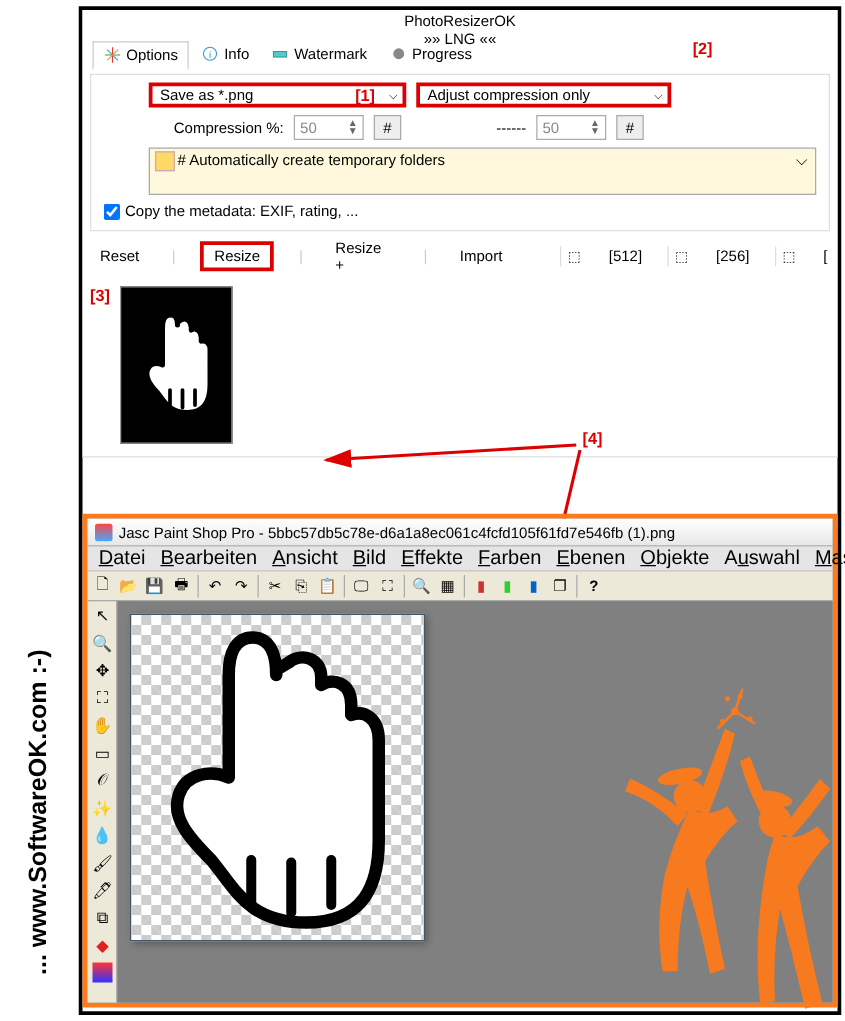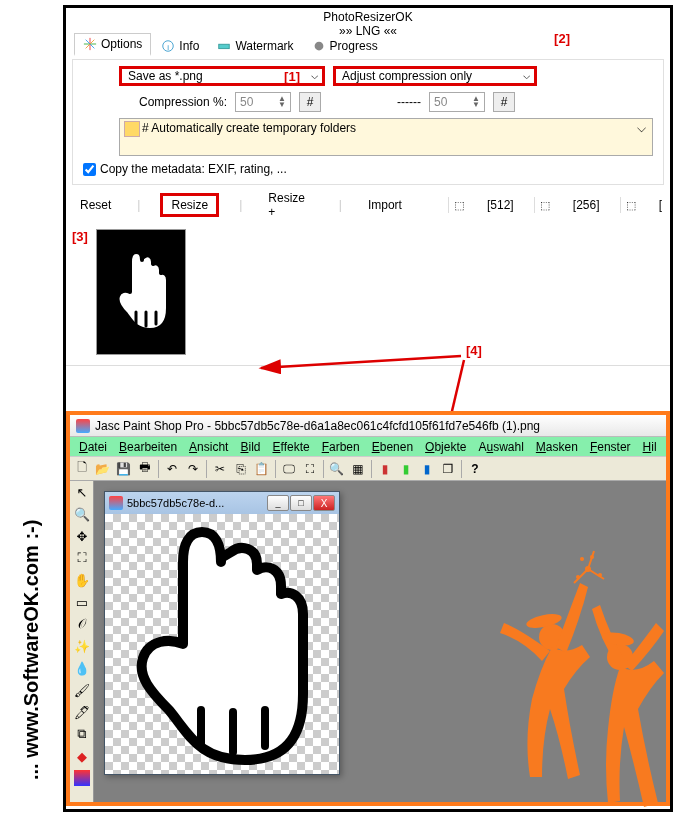--- a/index.html
+++ b/index.html
@@ -8,21 +8,21 @@
 .watermark { position: absolute; left: 20px; top: 780px; transform: rotate(-90deg); transform-origin: left top; font-size: 20px; font-weight: bold; font-family: Verdana, sans-serif; }
 
 
 .win1 { position: absolute; left: 0; top: 0; width: 100%; background: #fff; border-bottom: 1px solid #ddd; }
 .titlebar1 { display: flex; align-items: center; padding: 4px 8px; height: 28px; }
 .titlebar1 .title { flex: 1; font-size: 12px; }
 .win-btn { width: 30px; height: 22px; display: inline-flex; align-items: center; justify-content: center; font-size: 14px; }
 .app-icon { width: 16px; height: 16px; margin-right: 6px; display: inline-block; }
 .menubar1 { display: flex; justify-content: space-between; padding: 2px 8px; font-size: 12px; height: 22px; align-items: center; flex-direction: column; }
 
-.tabs-row { display: flex; align-items: flex-end; padding: 3px 8px; gap: 2px; }
+.tabs-row { display: flex; align-items: flex-start; padding: 3px 8px; gap: 2px; }
 .tab { padding: 3px 8px; font-size: 12px; display: flex; align-items: center; gap: 4px; }
 .tab.active { border: 1px solid #ccc; border-bottom: 2px solid #fff; background: #fff; }
 .tab-icon { width: 14px; height: 14px; display: inline-block; }
 
 .controls-area { padding: 6px 10px 8px 10px; border: 1px solid #e0e0e0; margin: 0 6px; }
 .row { display: flex; align-items: center; margin-bottom: 6px; gap: 8px; margin-left: 36px; }
 .dropdown { border: 1px solid #aaa; background: #fff; padding: 2px 18px 2px 6px; font-size: 12px; position: relative; height: 20px; display: flex; align-items: center; }
 .dropdown::after { content: "⌵"; position: absolute; right: 4px; font-size: 9px; }
 .red-box { border: 3px solid #d00 !important; }
 .red-label { color: #d00; font-weight: bold; font-size: 13px; }
@@ -41,21 +41,21 @@
 .small-iconbtn { width: 20px; height: 16px; display: inline-flex; align-items: center; justify-content: center; font-size: 11px; border-left: 1px solid #ddd; padding-left: 3px;}
 
 .thumb-area { padding: 4px 8px; height: 140px; position: relative; }
 .thumb { width: 90px; height: 126px; background: #000; display: flex; align-items: center; justify-content: center; margin-left: 22px; border: 1px solid #999;}
 
 
 .win2-wrap { position: absolute; left: 0; top: 403px; width: 100%; border: 4px solid #ff7a1a; height: 395px; }
 .win2 { width: 100%; height: 100%; background: #808080; }
 .titlebar2 { background: linear-gradient(#fff, #e8e8e8); padding: 3px 6px; font-size: 12px; display: flex; align-items: center; height: 22px; border-bottom: 1px solid #bbb; }
 .titlebar2-icon { width: 14px; height: 14px; background: linear-gradient(#f44, #4af); margin-right: 5px; border-radius: 2px; }
-.menubar2 { background: #86efac; padding: 2px 4px; font-size: 12px; display: flex; gap: 2px; border-bottom: 1px solid #ccc; height: 20px; align-items: center; }
+.menubar2 { background: #e5e5e5; padding: 2px 4px; font-size: 16px; display: flex; gap: 2px; border-bottom: 1px solid #ccc; height: 20px; align-items: center; }
 .menubar2 span { padding: 0 5px; }
 .menubar2 span u { text-decoration: underline; }
 .toolbar2 { background: #ece9d8; padding: 2px; display: flex; gap: 1px; border-bottom: 1px solid #aaa; height: 24px; align-items: center; }
 .tb2-btn { width: 20px; height: 20px; display: flex; align-items: center; justify-content: center; font-size: 12px; }
 .tb2-sep { width: 1px; height: 18px; background: #aaa; margin: 0 2px; }
 
 .win2-body { display: flex; height: calc(100% - 66px); }
 .tool-palette { width: 24px; background: #ece9d8; border-right: 1px solid #999; display: flex; flex-direction: column; }
 .tool-palette .tp { width: 24px; height: 22px; display: flex; align-items: center; justify-content: center; font-size: 13px; }
 .canvas-area { flex: 1; background: #808080; padding: 10px; position: relative; }
@@ -268,29 +268,20 @@
           <span class="tp">✨</span>
           <span class="tp">💧</span>
           <span class="tp">🖌</span>
           <span class="tp">🖊</span>
           <span class="tp">⧉</span>
           <span class="tp" style="color:#d22;">◆</span>
           <span class="tp" style="background:linear-gradient(#f33,#33f); width:16px; height:16px; margin:3px auto;"></span>
         </div>
         <div class="canvas-area">
           <div class="doc-win">
-            <div class="doc-titlebar">
-              <span style="width:14px;height:14px;background:linear-gradient(#f44,#4af);margin-right:4px;border-radius:2px;"></span>
-              <span class="dtitle">5bbc57db5c78e-d...</span>
-              <span class="doc-btns">
-                <span class="db">_</span>
-                <span class="db">□</span>
-                <span class="db close">X</span>
-              </span>
-            </div>
             <div class="checker">
               <svg width="230" height="260" viewBox="0 0 230 260" style="position:absolute;left:2px;top:0;">
                 <g fill="#fff" stroke="#000" stroke-width="10" stroke-linecap="round" stroke-linejoin="round">
                   <path d="M95 18 C82 18 76 30 76 48 L76 130 C62 124 42 126 36 144 C30 162 44 178 62 196 C82 220 92 246 138 246 C184 246 196 216 196 180 L196 100 C196 82 184 76 174 80 L174 72 C174 54 160 50 150 56 L150 50 C150 34 134 30 124 38 L114 44 L114 48 C114 30 108 18 95 18 Z"></path>
                 </g>
                 <g stroke="#000" stroke-width="8" stroke-linecap="round">
                   <line x1="94" y1="196" x2="94" y2="232"></line>
                   <line x1="126" y1="198" x2="126" y2="238"></line>
                   <line x1="158" y1="196" x2="158" y2="232"></line>
                 </g>

